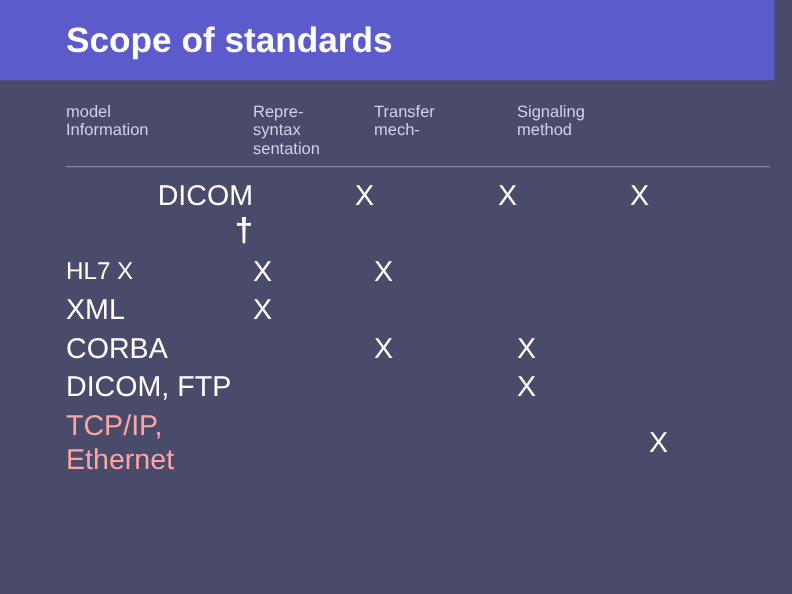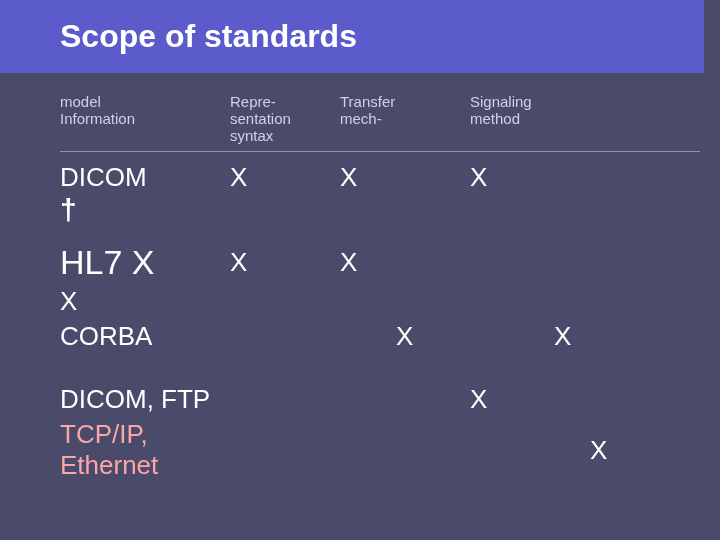--- a/index.html
+++ b/index.html
@@ -58,22 +58,22 @@
 
   <div class="content-area">
 
     <div style="display: grid; grid-template-columns: 170px 110px 130px 120px 110px; color: #d0d0e8; font-size: 15px; margin-bottom: 0px;">
       <div>
         <div>model</div>
         <div>Information</div>
       </div>
       <div>
         <div>Repre-</div>
+        <div>syntax</div>
         <div>sentation</div>
-        <div>syntax</div>
       </div>
       <div>
         <div>Transfer</div>
         <div>mech-</div>
       </div>
       <div>
         <div>Signaling</div>
         <div>method</div>
       </div>
       <div></div>
@@ -81,44 +81,45 @@
 
     <div style="display: grid; grid-template-columns: 170px 110px 130px 120px 110px; margin: 4px 0 10px 0;">
       <div style="border-bottom: 1.5px solid #9090b0; padding-bottom: 3px;"></div>
       <div style="border-bottom: 1.5px solid #9090b0; padding-bottom: 3px;"></div>
       <div style="border-bottom: 1.5px solid #9090b0; padding-bottom: 3px;"></div>
       <div style="border-bottom: 1.5px solid #9090b0; padding-bottom: 3px;"></div>
       <div style="border-bottom: 1.5px solid #9090b0; padding-bottom: 3px;"></div>
     </div>
 
     <div class="data-table" id="data-rows">
-    <div style="display: grid; grid-template-columns: 170px 110px 130px 120px 110px; align-items: center; margin-bottom: 16px;">
+    <div style="display: grid; grid-template-columns: 170px 110px 130px 120px 110px; align-items: center; margin-bottom: 4px; text-align: right;">
           <div style="font-size: 26px; color: white;">DICOM</div>
           <div style="font-size: 26px; color: white;">X</div>
           <div style="font-size: 26px; color: white;">X</div>
           <div style="font-size: 26px; color: white;">X</div>
           <div style="font-size: 26px; color: white;"></div>
           <div style="font-size: 30px; color: white; font-weight: bold;">†</div>
         </div>
         <div style="display: grid; grid-template-columns: 170px 110px 130px 120px 110px; align-items: center; margin-bottom: 4px;">
-          <div style="font-size: 34px; color: white;">HL7  X</div>
+          <div style="font-size: 22px; color: white;">HL7  X</div>
           <div style="font-size: 26px; color: white;">X</div>
           <div style="font-size: 26px; color: white;">X</div>
           <div style="font-size: 26px; color: white;"></div>
           <div style="font-size: 26px; color: white;"></div>
           <div style="font-size: 30px; color: white; font-weight: bold;"></div>
         </div>
         <div style="display: grid; grid-template-columns: 170px 110px 130px 120px 110px; align-items: center; margin-bottom: 4px;">
+          <div style="font-size: 26px; color: white;">XML</div>
           <div style="font-size: 26px; color: white;">X</div>
           <div style="font-size: 26px; color: white;"></div>
           <div style="font-size: 26px; color: white;"></div>
           <div style="font-size: 26px; color: white;"></div>
           <div style="font-size: 30px; color: white; font-weight: bold;"></div>
         </div>
-        <div style="display: grid; grid-template-columns: 170px 110px 130px 120px 110px; align-items: center; margin-bottom: 4px; gap: 28px;">
+        <div style="display: grid; grid-template-columns: 170px 110px 130px 120px 110px; align-items: center; margin-bottom: 4px;">
           <div style="font-size: 26px; color: white;">CORBA</div>
           <div style="font-size: 26px; color: white;"></div>
           <div style="font-size: 26px; color: white;">X</div>
           <div style="font-size: 26px; color: white;">X</div>
           <div style="font-size: 26px; color: white;"></div>
           <div style="font-size: 30px; color: white; font-weight: bold;"></div>
         </div>
         <div style="display: grid; grid-template-columns: 170px 110px 130px 120px 110px; align-items: center; margin-bottom: 4px;">
           <div style="font-size: 26px; color: white;">DICOM, FTP</div>
           <div style="font-size: 26px; color: white;"></div>

